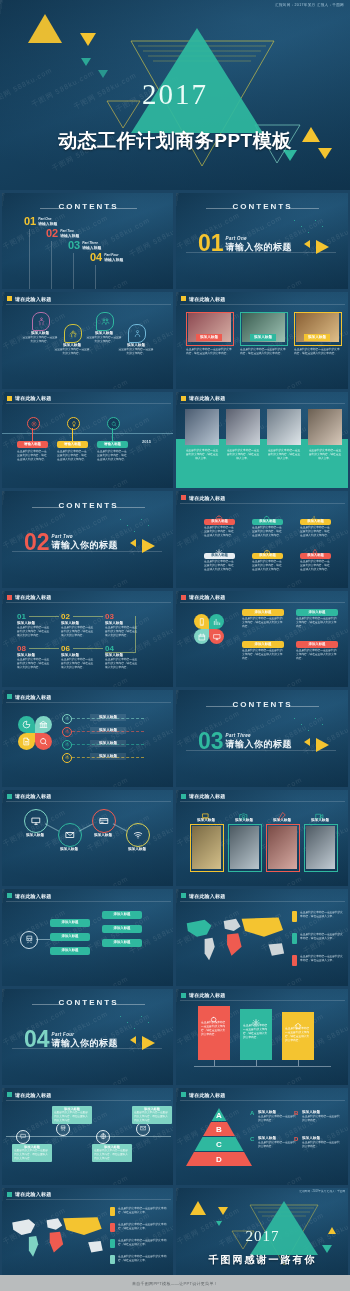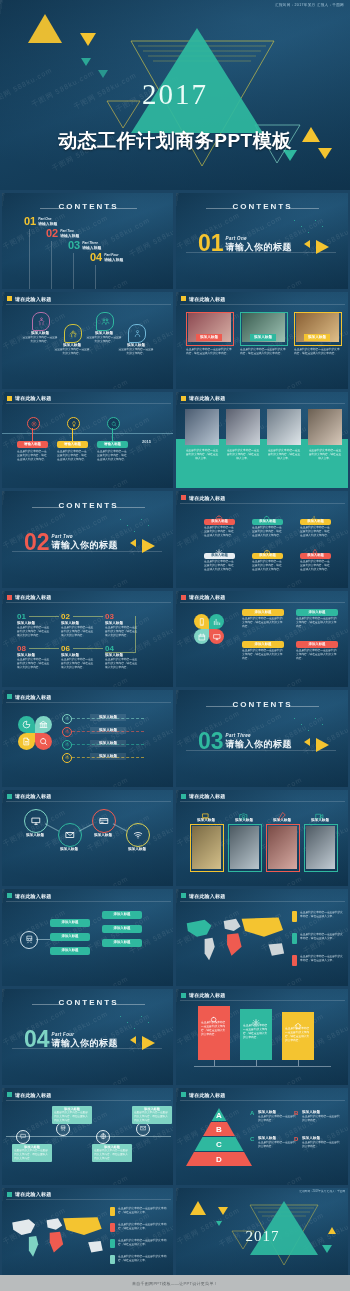--- a/index.html
+++ b/index.html
@@ -872,20 +872,21 @@
       <div class="tri" style="left:152px;top:40px;border-left:4px solid transparent;border-right:4px solid transparent;border-bottom:7px solid #f4c430"></div>
       <svg width="173" height="97" style="position:absolute;left:0;top:0">
         <path d="M74 18 L142 18 L108 78 Z" fill="none" stroke="#c9c24a" stroke-width=".6" opacity=".85"></path>
         <path d="M56 44 L78 44 L67 62 Z" fill="none" stroke="#c9b84a" stroke-width=".6" opacity=".85"></path>
         <line x1="78" x2="138" y1="21" y2="21" stroke="#c9c24a" stroke-width=".4" opacity=".7"></line>
         <line x1="82" x2="134" y1="25" y2="25" stroke="#c9c24a" stroke-width=".4" opacity=".7"></line>
         <line x1="86" x2="130" y1="29" y2="29" stroke="#c9c24a" stroke-width=".4" opacity=".7"></line>
       </svg>
       <div class="tri" style="left:74px;top:14px;border-left:34px solid transparent;border-right:34px solid transparent;border-bottom:54px solid #2fb89f;opacity:.92"></div>
       <div style="position:absolute;left:0;right:0;top:42px;text-align:center;font-size:15px;color:#eafcf7;font-family:&quot;Liberation Serif&quot;,serif;letter-spacing:1px;line-height:1">2017</div>
+      <div style="position:absolute;left:0;right:0;top:66px;text-align:center;font-size:10px;font-weight:bold;color:#fff;letter-spacing:2px;text-shadow:0 1px 2px rgba(0,0,0,.4)">千图网感谢一路有你</div>
     </div>
     <div class="gutter" style="left:173px;top:190px;width:3px;height:1085px"></div>
     <div class="gutter" style="left:0;top:190px;width:350px;height:2.5px"></div>
     <div class="gutter" style="left:0;top:289.5px;width:350px;height:2.5px"></div>
     <div class="gutter" style="left:0;top:389px;width:350px;height:2.5px"></div>
     <div class="gutter" style="left:0;top:488.5px;width:350px;height:2.5px"></div>
     <div class="gutter" style="left:0;top:588px;width:350px;height:2.5px"></div>
     <div class="gutter" style="left:0;top:687.5px;width:350px;height:2.5px"></div>
     <div class="gutter" style="left:0;top:787px;width:350px;height:2.5px"></div>
     <div class="gutter" style="left:0;top:886.5px;width:350px;height:2.5px"></div>

